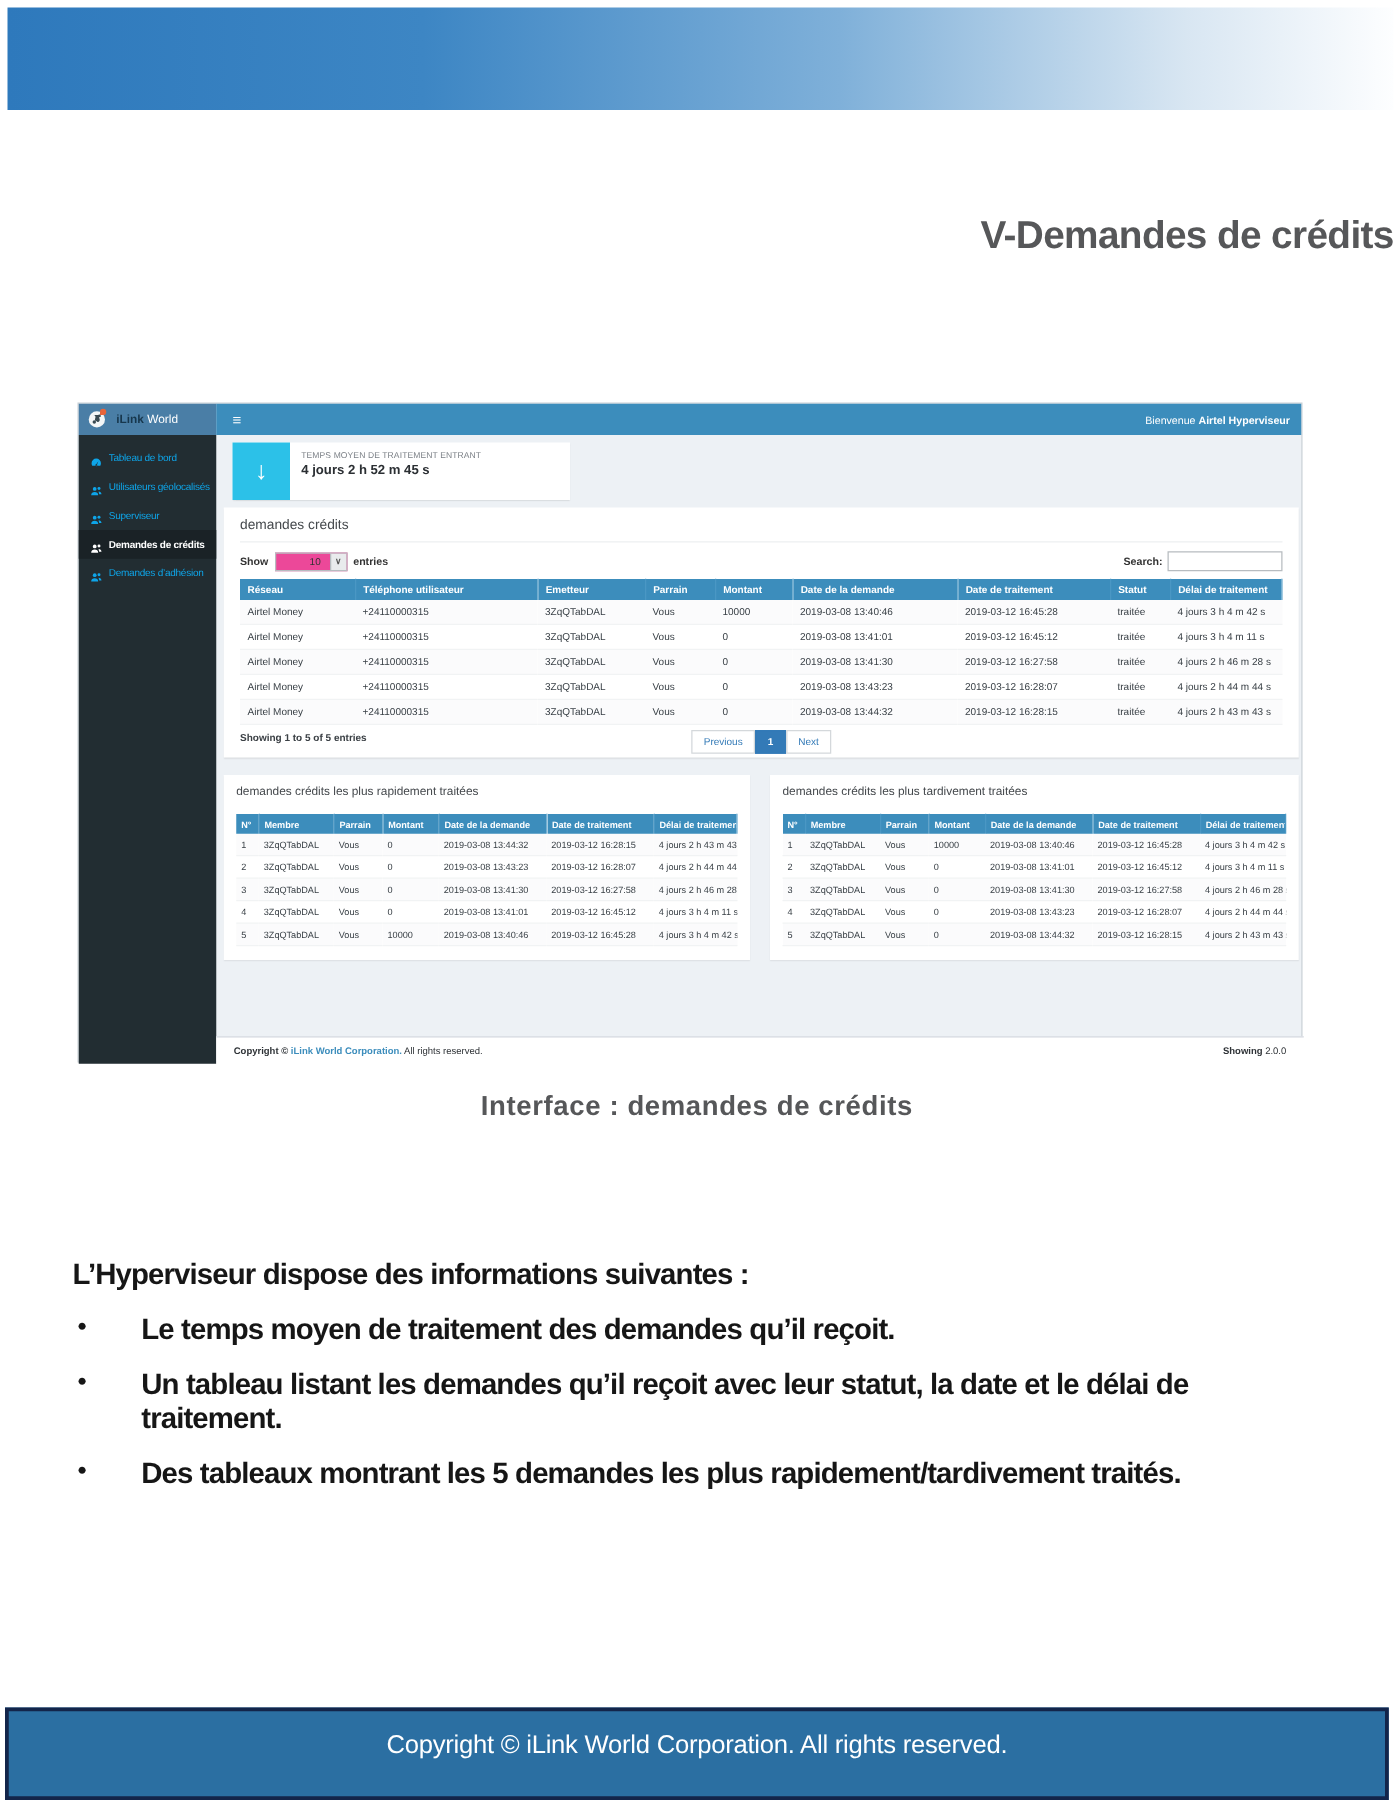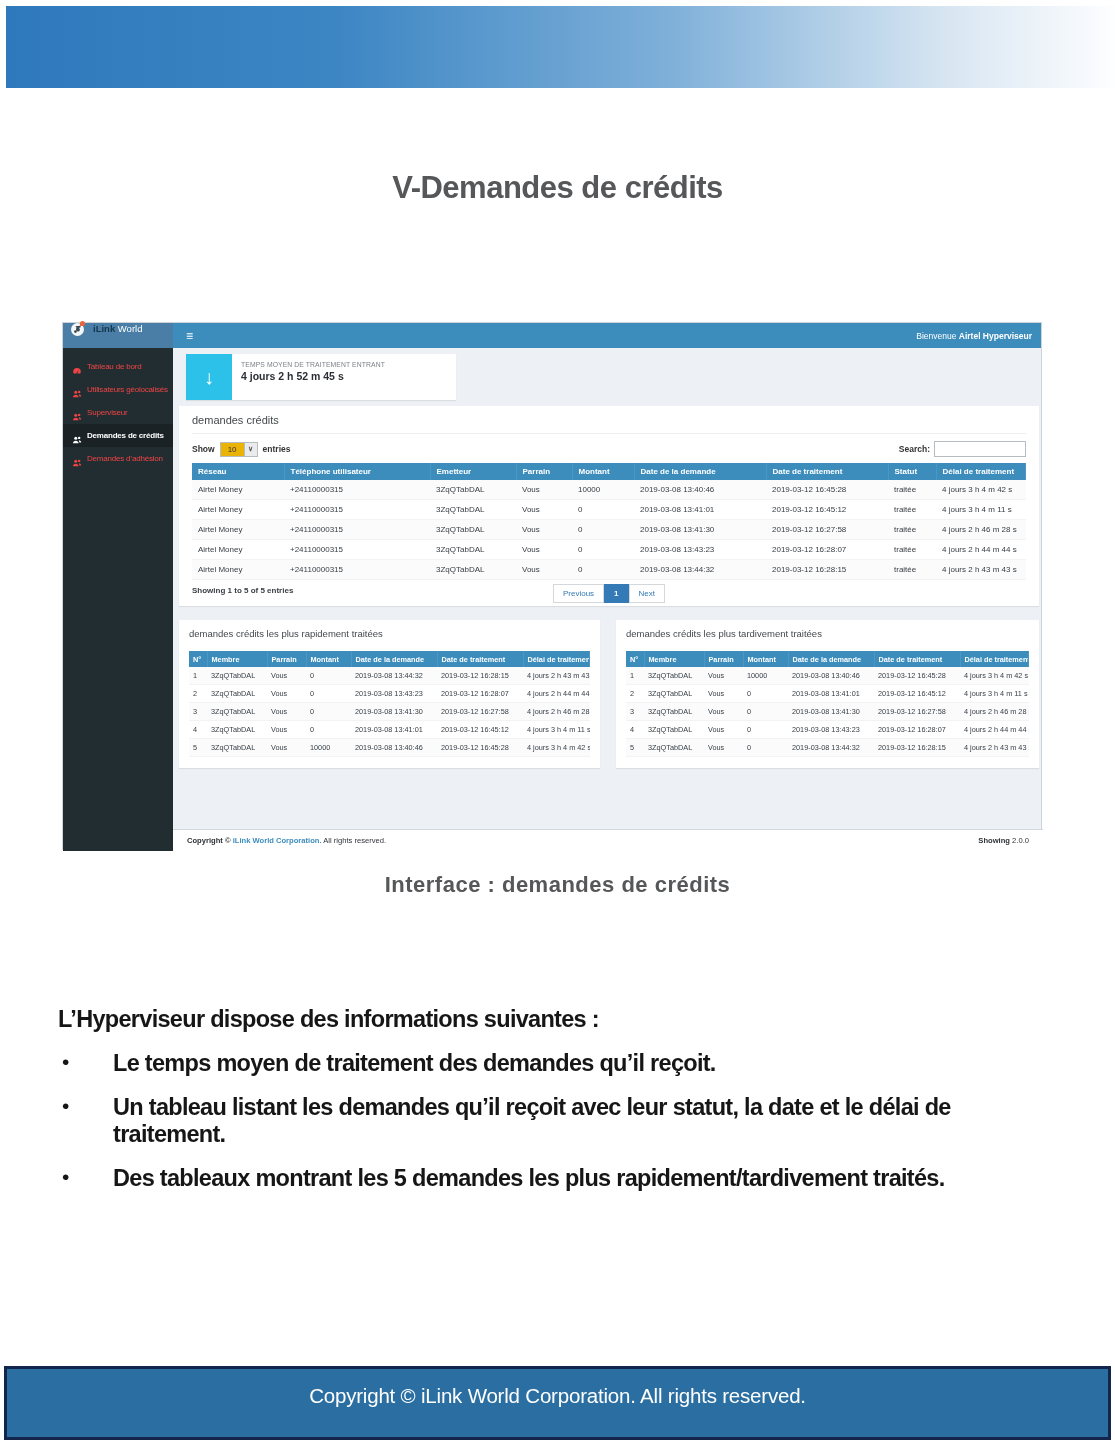--- a/index.html
+++ b/index.html
@@ -6,63 +6,63 @@
   html,body { background:#ffffff; }
   .page { position:relative; width:1115px; height:1443px; background:#fff;
           font-family:"Liberation Sans", sans-serif; overflow:hidden; }
 
   
   .doc-header { position:absolute; top:6px; left:6px; right:0; height:82px;
     background:linear-gradient(90deg,#2e79bc 0%, #3d86c4 30%, #7fb0d9 60%, #d8e6f2 85%, #fdfeff 100%);
     color:#fff; padding:16px 0 0 30px; }
   .doc-header .hline { font-size:24px; font-weight:400; letter-spacing:-0.3px; line-height:31px; }
 
-  .doc-title { position:absolute; top:170px; left:0; width:100%; text-align:center;
+  .doc-title { position:absolute; top:170px; left:0; width:100%; text-align:right;
     font-size:31px; font-weight:700; color:#565759; letter-spacing:-0.5px; }
 
   .doc-intro { position:absolute; top:230px; left:68px; width:990px;
     font-size:21.5px; color:#3e3f41; line-height:31px; letter-spacing:-0.4px; }
 
   
   .shot { position:absolute; top:322px; left:62px; width:980px; height:528px;
     background:#edf1f5; border:1px solid #cdd3d8; font-family:"Liberation Sans",sans-serif; }
   .app-nav { position:absolute; top:0; left:0; width:100%; height:25px; display:flex; }
-  .brand { width:110px; height:25px; background:#4a7ea6; display:flex; padding-left:8px; }
+  .brand { width:110px; height:25px; background:#4a7ea6; display:flex; align-items:center; padding-left:8px; }
   .globe { position:relative; width:13px; height:13px; background:#f4f6f7; border-radius:50%; margin-right:9px; flex:none; }
   .globe svg { position:absolute; inset:1px; width:11px; height:11px; fill:#3a4a52; }
   .globe .pin { position:absolute; top:-2px; right:-1px; width:5px; height:5px; background:#e8643a; border-radius:50% 50% 50% 0; }
   .brand-text { font-size:9.5px; color:#fff; white-space:nowrap; }
   .brand-text b { color:#17374d; font-weight:700; }
   .nav-main { flex:1; background:#3c8dbc; display:flex; align-items:center; justify-content:space-between; padding:0 9px 0 13px; }
   .burger { color:#fff; font-size:12px; line-height:1; cursor:pointer; }
   .welcome { color:#fff; font-size:8.5px; }
   .welcome b { font-weight:700; }
 
   .app-side { position:absolute; top:25px; left:0; width:110px; height:503px; background:#222d32; padding-top:7px; }
-  .side-item { display:flex; align-items:center; height:23px; padding-left:9px; color:#ef4444; cursor:pointer; }
+  .side-item { display:flex; align-items:center; height:23px; padding-left:9px; color:#0ea5e9; cursor:pointer; }
   .side-item.active { background:#1a2226; color:#ffffff; font-weight:700; }
   .side-icon { width:10px; height:10px; margin-right:5px; flex:none; }
   .side-icon svg { width:10px; height:10px; fill:currentColor; }
   .side-label { font-size:8px; white-space:nowrap; letter-spacing:-0.2px; }
 
   .app-content { position:absolute; top:25px; left:110px; width:870px; height:503px; }
 
   .stat-card { position:absolute; left:13px; top:6px; width:270px; height:46px; background:#fff;
     display:flex; box-shadow:0 1px 1px rgba(0,0,0,.08); }
   .stat-ic { width:46px; height:46px; background:#2cc1e8; color:#fff; display:flex; align-items:center; justify-content:center;
     font-size:20px; font-weight:700; }
   .stat-tx { padding:7px 0 0 9px; }
   .stat-label { font-size:6.8px; color:#7a7f85; letter-spacing:0.1px; }
   .stat-value { font-size:10.5px; font-weight:700; color:#2b2f33; margin-top:2px; }
 
   .panel { position:absolute; background:#fff; box-shadow:0 1px 1px rgba(0,0,0,.08); }
   .panel-main { left:6px; top:58px; width:860px; height:200px; padding:8px 13px; }
   .panel-title { font-size:11px; color:#44484c; padding-bottom:7px; border-bottom:1px solid #edeff1; }
   .controls { display:flex; align-items:center; margin-top:7px; font-size:8.5px; font-weight:700; color:#333; }
-  .sel { display:inline-flex; align-items:center; margin:0 5px; border:1px solid #b7bcc0; background:#eab308; height:15px; cursor:pointer; }
+  .sel { display:inline-flex; align-items:center; margin:0 5px; border:1px solid #b7bcc0; background:#ec4899; height:15px; cursor:pointer;padding-left:20px; }
   .sel-val { padding:0 7px; font-weight:400; font-size:8px; color:#333; }
   .sel-arrow { width:13px; height:100%; background:#e9ebed; border-left:1px solid #b7bcc0; color:#555;
     display:flex; align-items:center; justify-content:center; font-size:7px; }
   .search-wrap { margin-left:auto; display:flex; align-items:center; }
   .search-input { width:92px; height:16px; border:1px solid #b7bcc0; margin-left:4px; font-size:8px; padding:0 3px; }
 
   table.dt { border-collapse:collapse; width:100%; table-layout:fixed; margin-top:6px; }
   table.dt th { background:#3c8dbc; color:#fff; font-size:8px; font-weight:700; text-align:left;
     padding:4px 6px; border-right:1px solid #4a97c4; white-space:nowrap; overflow:hidden; cursor:pointer; }
   table.dt td { font-size:8px; color:#394046; padding:5px 6px; border-bottom:1px solid #f1f3f4; white-space:nowrap; overflow:hidden; }

